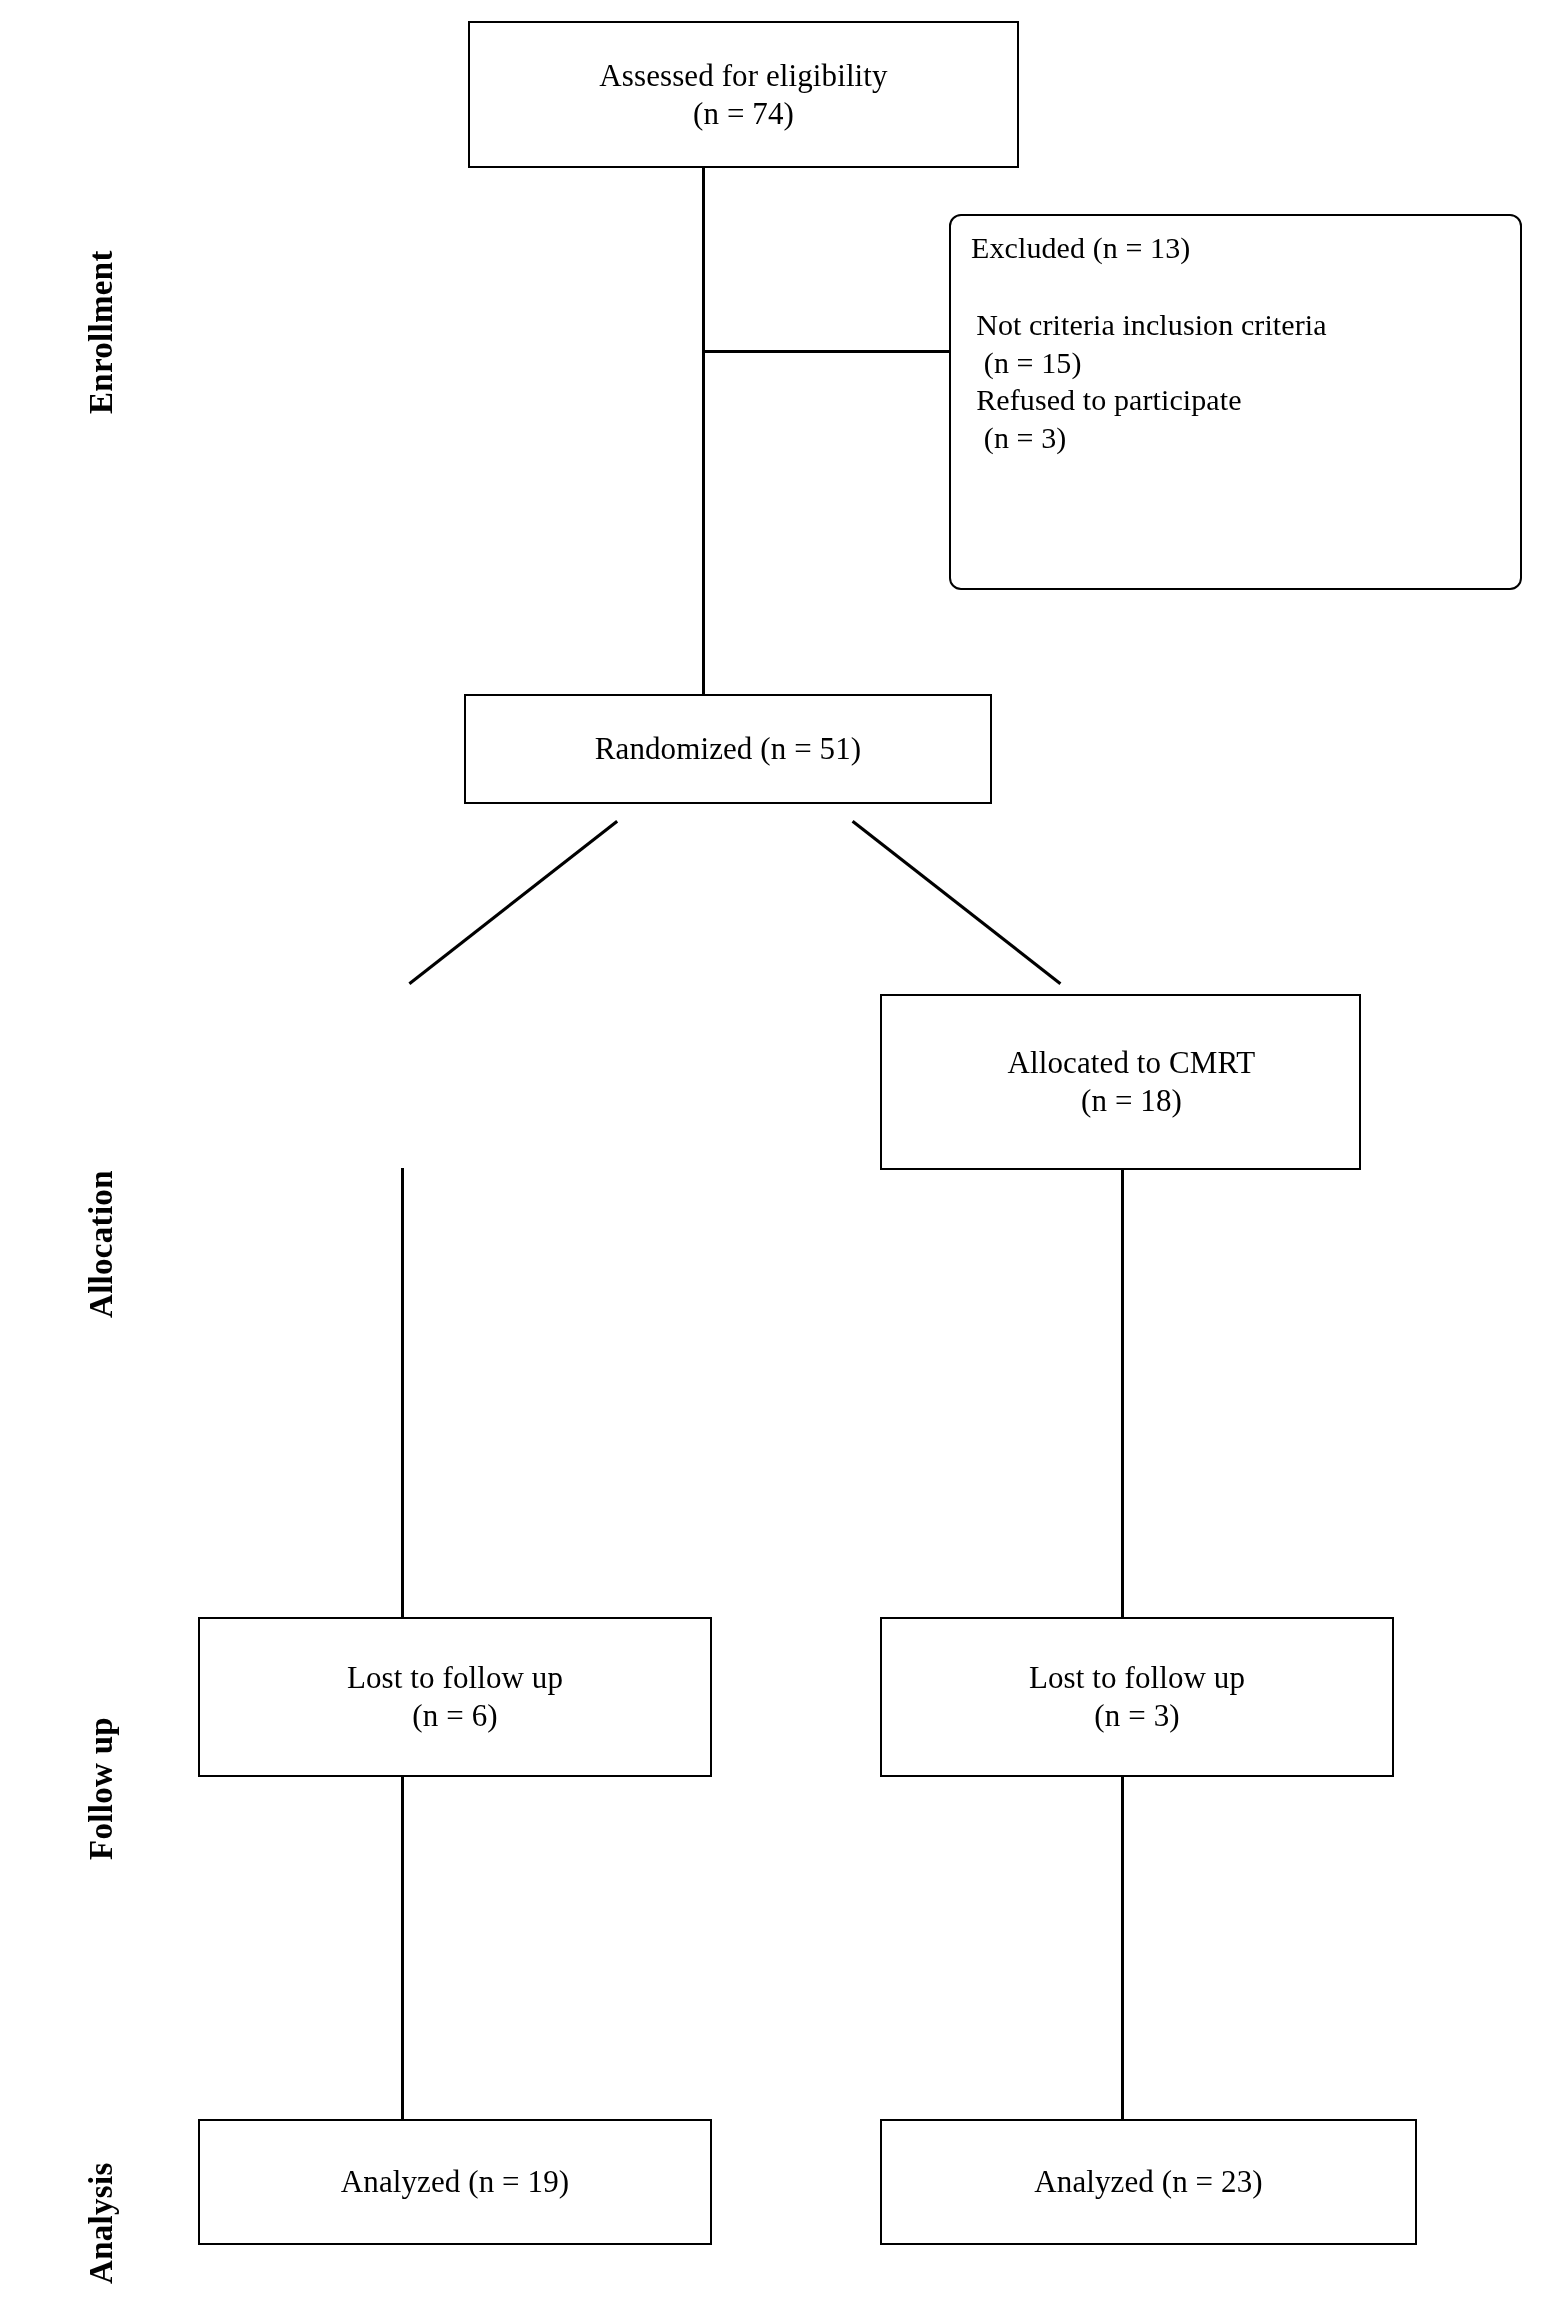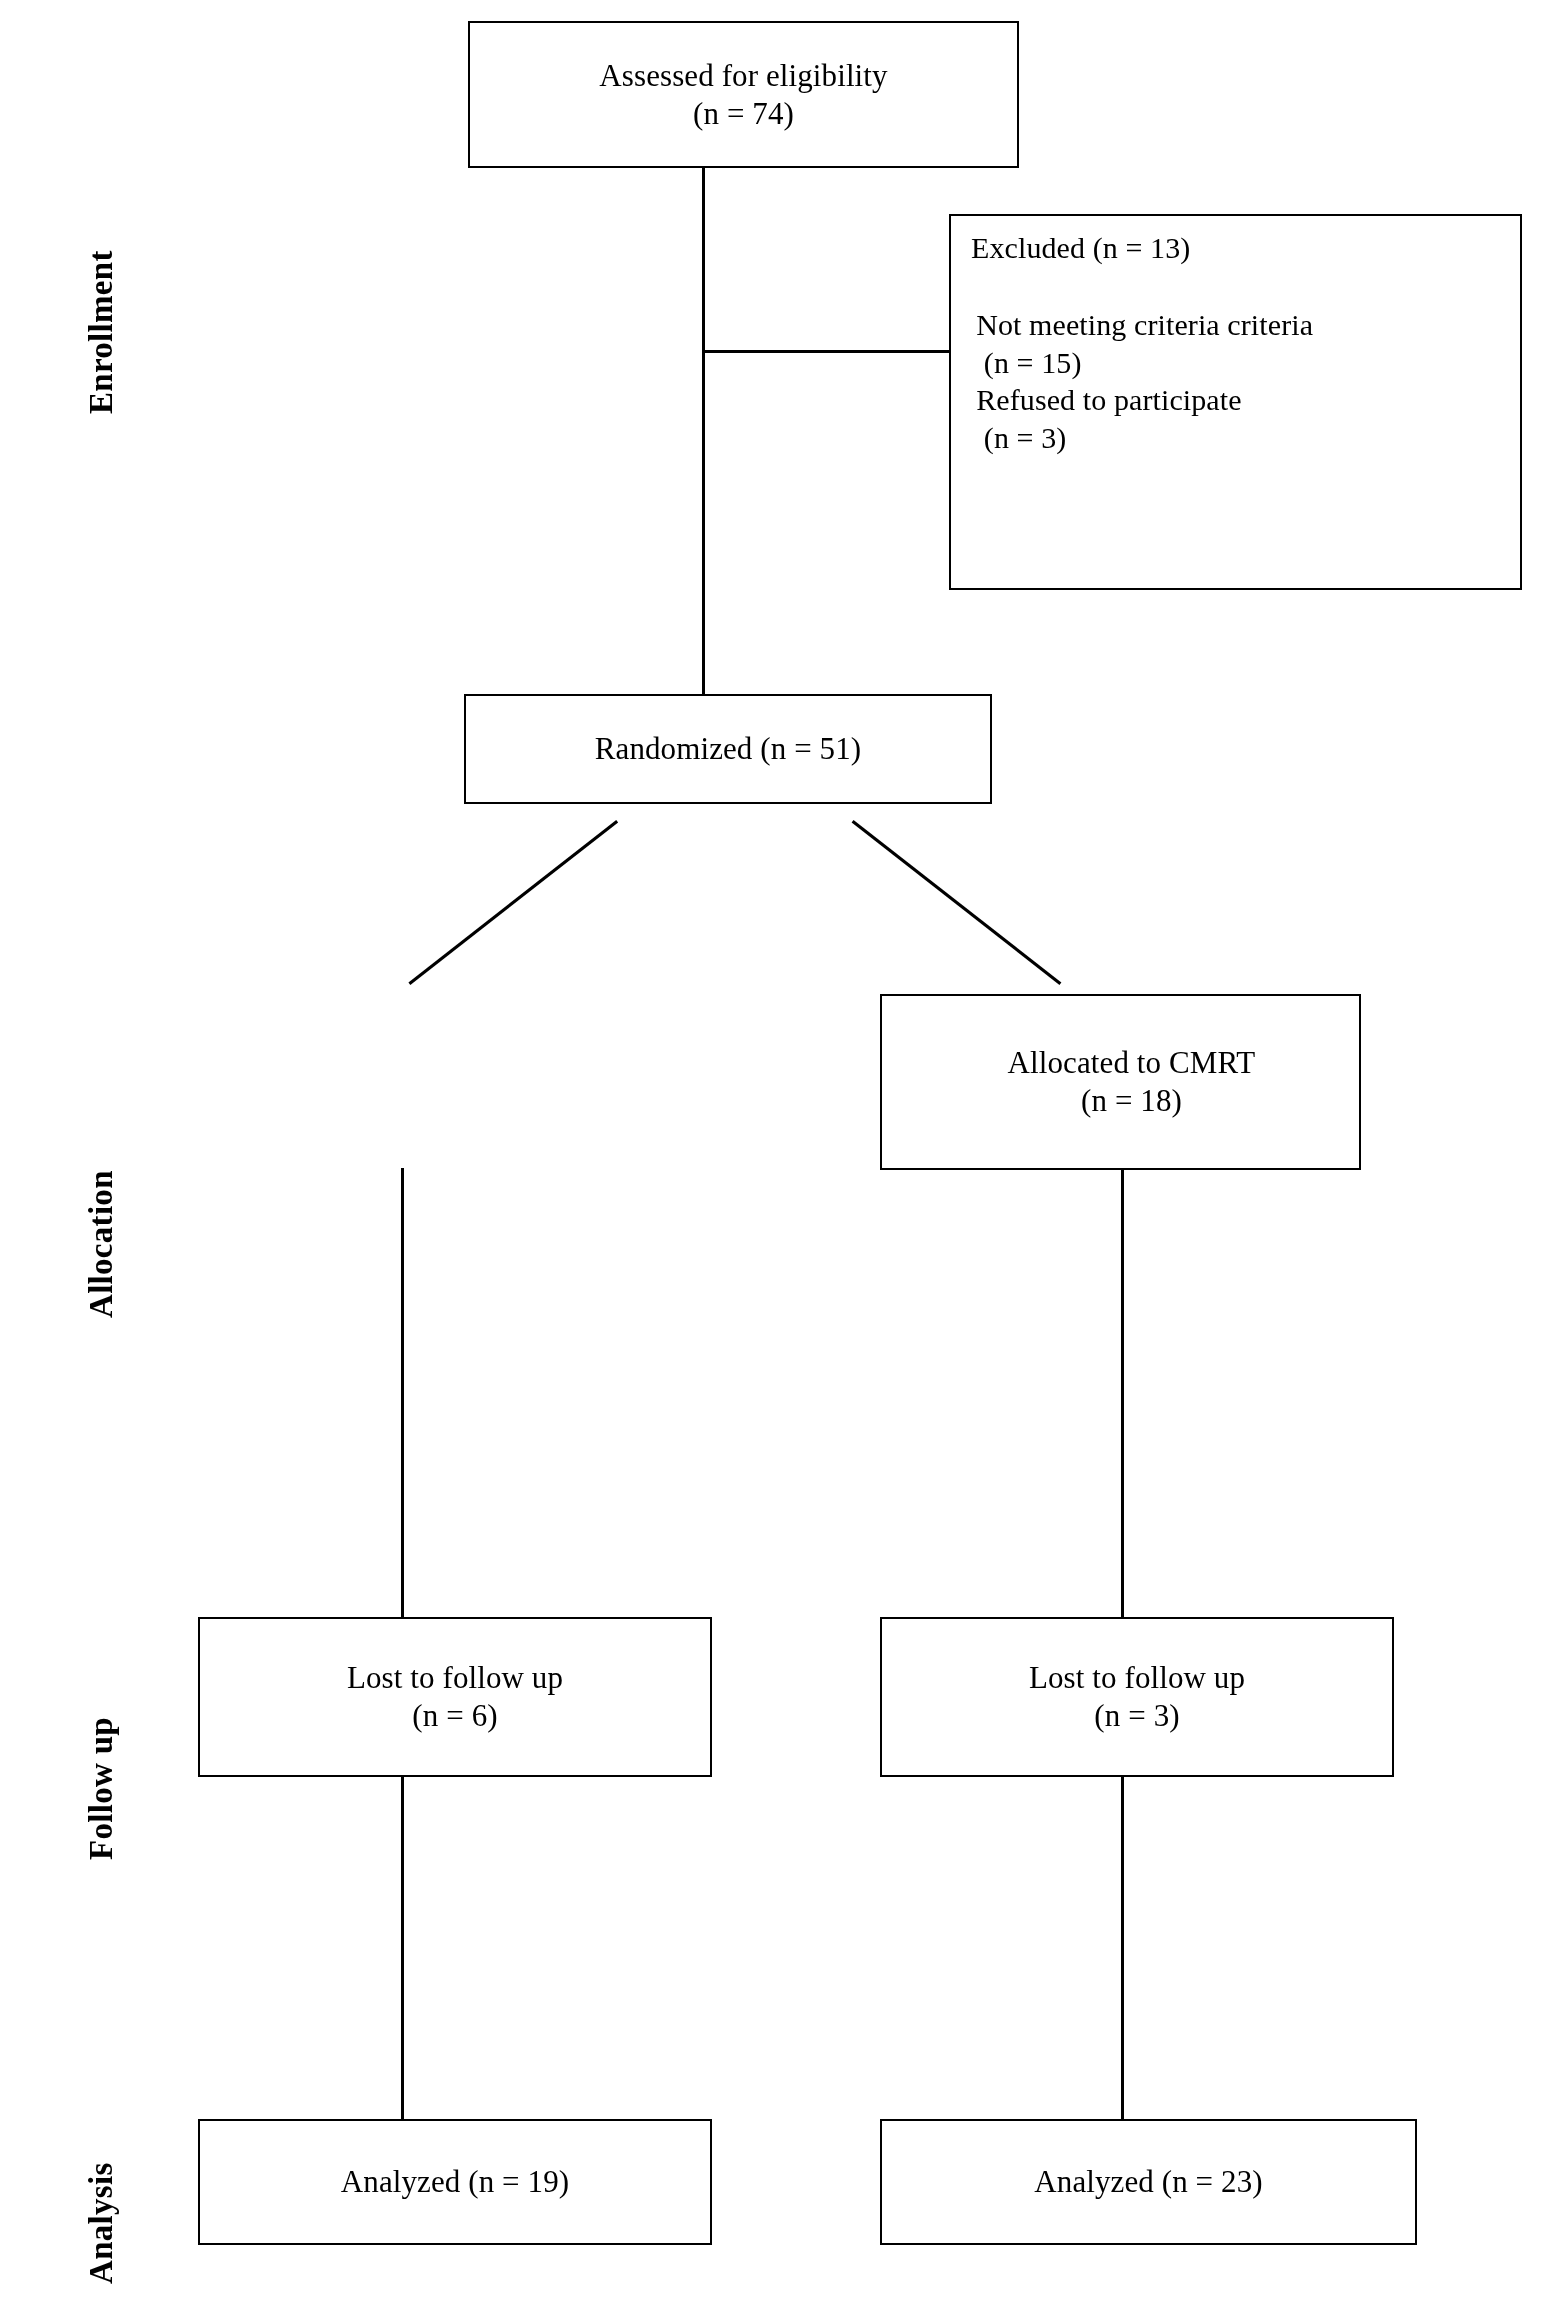--- a/index.html
+++ b/index.html
@@ -102,24 +102,24 @@
   <svg class="diagonals" viewBox="0 0 3001 4451">
     <line x1="1185" y1="1576" x2="786" y2="1888" stroke="#000000" stroke-width="6"></line>
     <line x1="1637" y1="1576" x2="2036" y2="1888" stroke="#000000" stroke-width="6"></line>
   </svg>
 
   <div class="node" style="left:468px; top:21px; width:551px; height:147px;">
     <span class="line">Assessed for eligibility</span>
     <span class="line">(n = 74)</span>
   </div>
 
-  <div class="node left-align" style="left:949px; top:214px; width:573px; height:376px; font-size:30px;">
+  <div class="node left-align" style="left:949px; top:214px; width:573px; height:376px; font-size:30px;border-radius:12px;">
     <span class="line excluded-head">Excluded (n = 13)</span>
     <div class="excluded-sub">
-      <span class="line indent">Not meeting criteria criteria</span>
+      <span class="line indent">Not criteria inclusion criteria</span>
       <span class="line indent"> (n = 15)</span>
       <span class="line indent">Refused to participate</span>
       <span class="line indent"> (n = 3)</span>
     </div>
   </div>
 
   <div class="node" style="left:464px; top:694px; width:528px; height:110px;">
     <span class="line">Randomized (n = 51)</span>
   </div>
 

